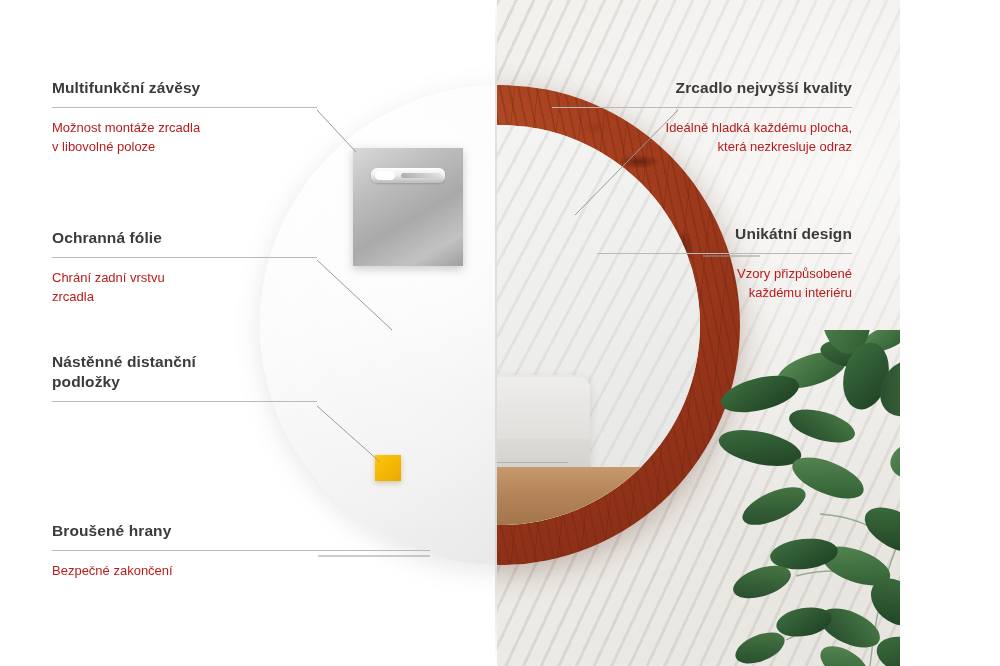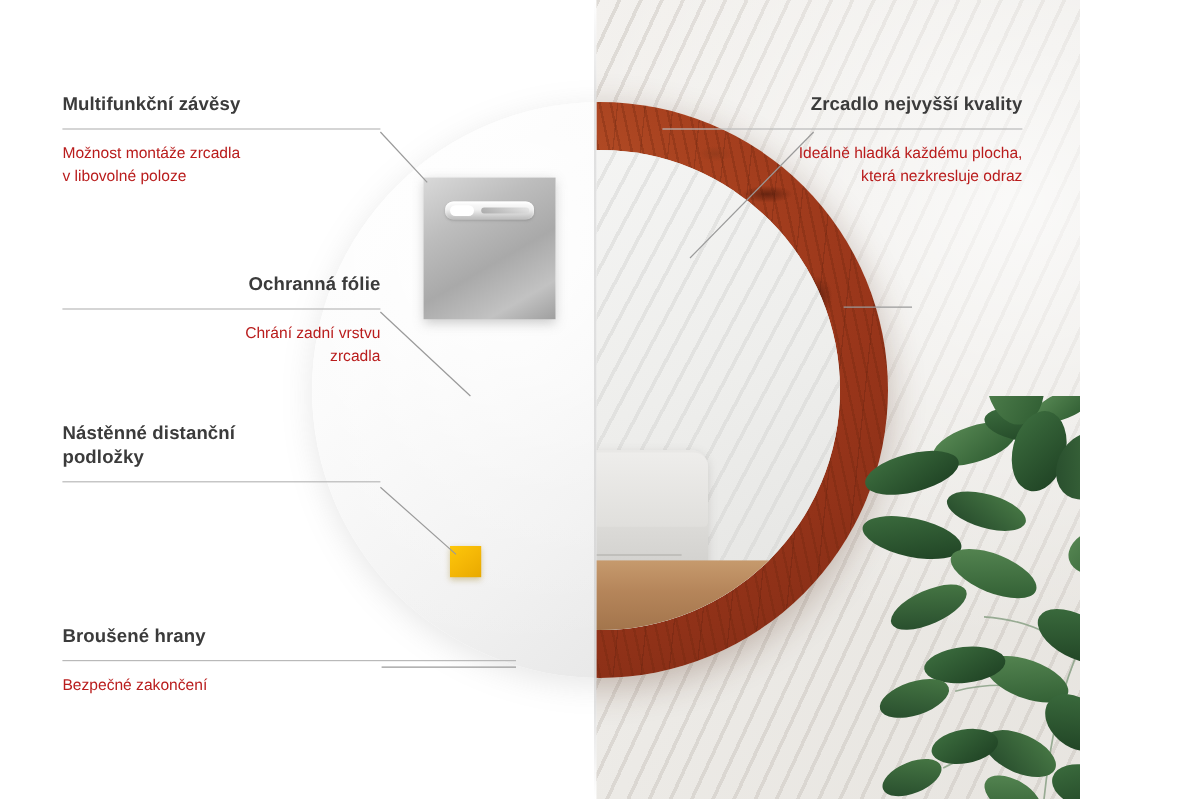--- a/index.html
+++ b/index.html
@@ -192,21 +192,21 @@
   .label .rule{
     height:1px;background:#b9b9b9;margin:9px 0 11px 0;
   }
   .label p{
     margin:0;font-size:13px;font-weight:400;color:#b91c1c;
     line-height:1.45;
   }
   .label.right{text-align:right;}
 
   .lbl-1{left:52px;top:78px;width:265px;}
-  .lbl-2{left:52px;top:228px;width:265px;text-align:right;}
+  .lbl-2{left:52px;top:228px;width:265px;}
   .lbl-3{left:52px;top:352px;width:265px;}
   .lbl-4{left:52px;top:521px;width:378px;}
   .lbl-5{right:48px;top:78px;width:300px;}
   .lbl-6{right:48px;top:224px;width:255px;}
 
   
   .leads{position:absolute;left:0;top:0;width:1000px;height:666px;pointer-events:none;}
 
   
   .foliage{position:absolute;left:700px;top:330px;width:300px;height:336px;}
@@ -362,14 +362,19 @@
     <div class="rule"></div>
     <p>Bezpečné zakončení</p>
   </div>
 
   <div class="label right lbl-5">
     <h3>Zrcadlo nejvyšší kvality</h3>
     <div class="rule"></div>
     <p><span>Ideálně hladká každému plocha,</span><br><span>která nezkresluje odraz</span></p>
   </div>
 
+  <div class="label right lbl-6">
+    <h3>Unikátní design</h3>
+    <div class="rule"></div>
+    <p><span>Vzory přizpůsobené</span><br><span>každému interiéru</span></p>
+  </div>
 
 </div>
 
 </body></html>

